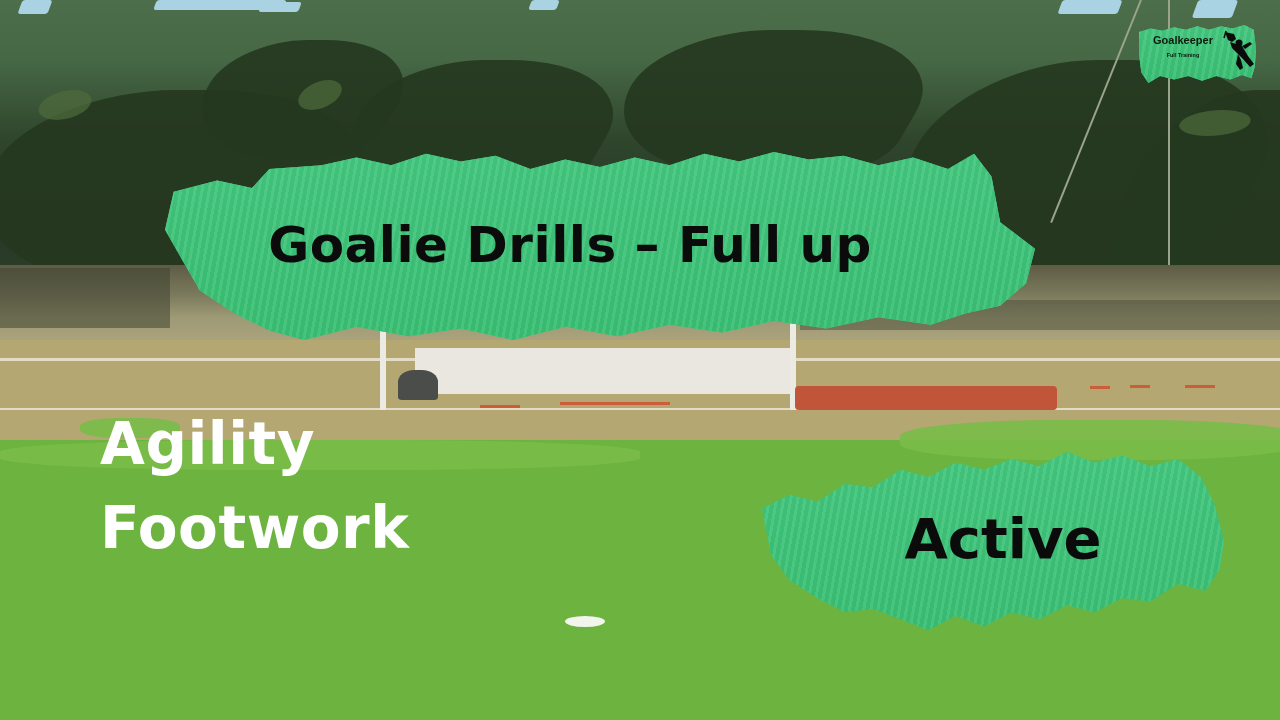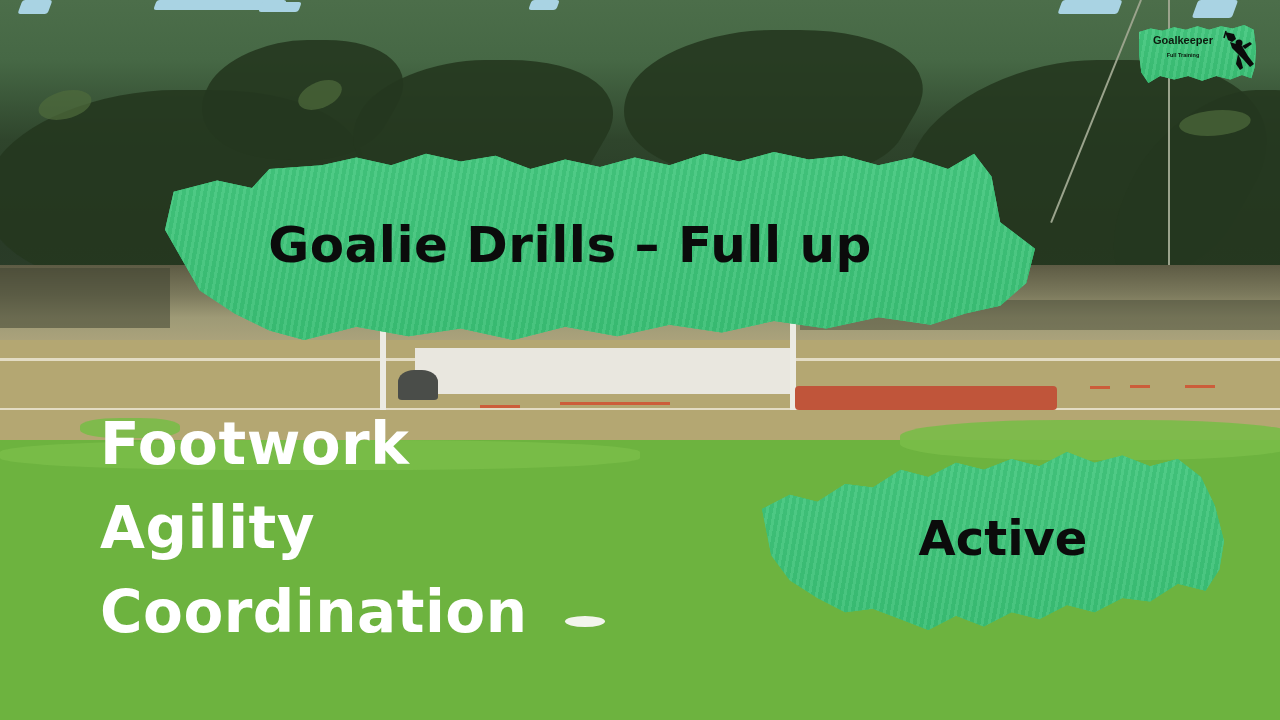--- a/index.html
+++ b/index.html
@@ -51,21 +51,21 @@
 
   .title-text {
     position: absolute; left: 165px; top: 150px; width: 870px; height: 190px;
     display: flex; align-items: center; justify-content: center;
     font-family: "DejaVu Sans", sans-serif; font-weight: bold; font-size: 50px; color: #0b0b0b; letter-spacing: 0.5px;
     padding-right: 60px; box-sizing: border-box;
   }
   .active-text {
     position: absolute; left: 762px; top: 452px; width: 462px; height: 178px;
     display: flex; align-items: center; justify-content: center;
-    font-family: "DejaVu Sans", sans-serif; font-weight: bold; font-size: 48px; color: #0b0b0b;
+    font-family: "DejaVu Sans", sans-serif; font-weight: bold; font-size: 56px; color: #0b0b0b;
     padding-left: 20px; box-sizing: border-box; padding-bottom: 6px;
   }
   .skills { position: absolute; left: 100px; top: 402px; }
   .skill {
     font-family: "DejaVu Sans", sans-serif; font-weight: bold; color: #ffffff;
     font-size: 58px; line-height: 84px; letter-spacing: 0.5px; white-space: nowrap;
   }
 
   .logo-title {
     position: absolute; left: 1147px; top: 34px; width: 72px; text-align: center;
@@ -125,23 +125,22 @@
   <div class="bg-grass"></div>
   <div class="grass-edge" style="left:0;top:440px;width:640px;height:30px;"></div>
   <div class="grass-edge" style="left:900px;top:420px;width:400px;height:40px;"></div>
   <div class="grass-edge" style="left:80px;top:418px;width:100px;height:20px;"></div>
   <div class="disc"></div>
 
   <div class="brush brush-title"></div>
   <div class="title-text">Goalie Drills – Full up</div>
 
   <div class="skills">
+    <div class="skill">Agility</div>
     <div class="skill">Footwork</div>
-    <div class="skill">Agility</div>
-    <div class="skill">Coordination</div>
   </div>
 
   <div class="brush brush-active"></div>
   <div class="active-text">Active</div>
 
   <div class="brush brush-logo"></div>
   <div class="logo-title">Goalkeeper</div>
   <div class="logo-sub">Full Training</div>
   <svg class="logo-icon" viewBox="0 0 34 42">
     <path d="M3 2 L6 10 L10 12 L14 9 L12 4 Z" fill="#0b0b0b"></path>

